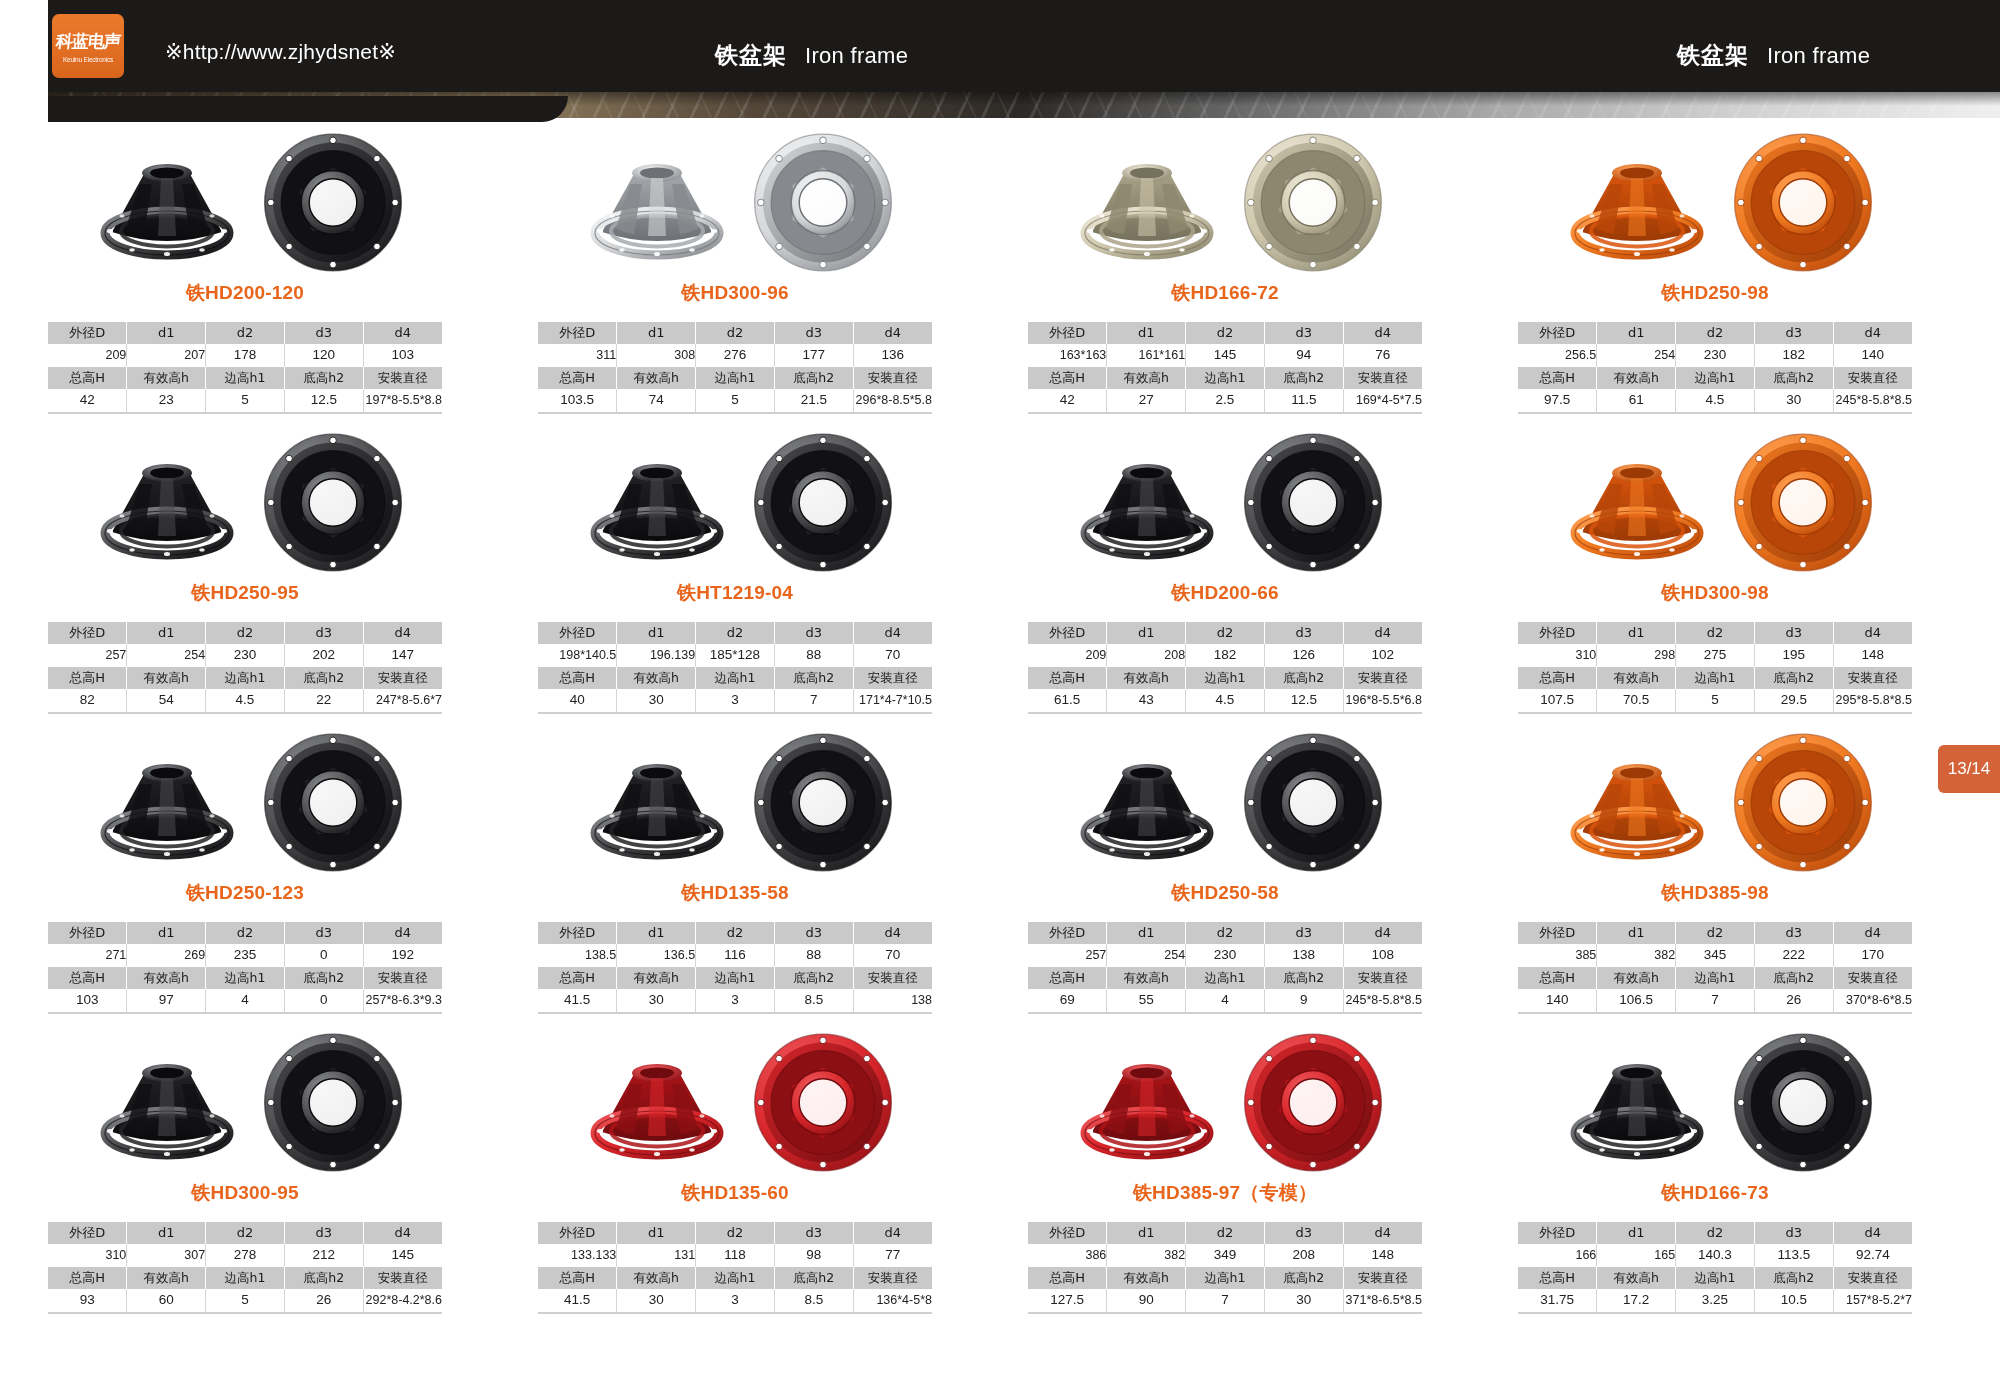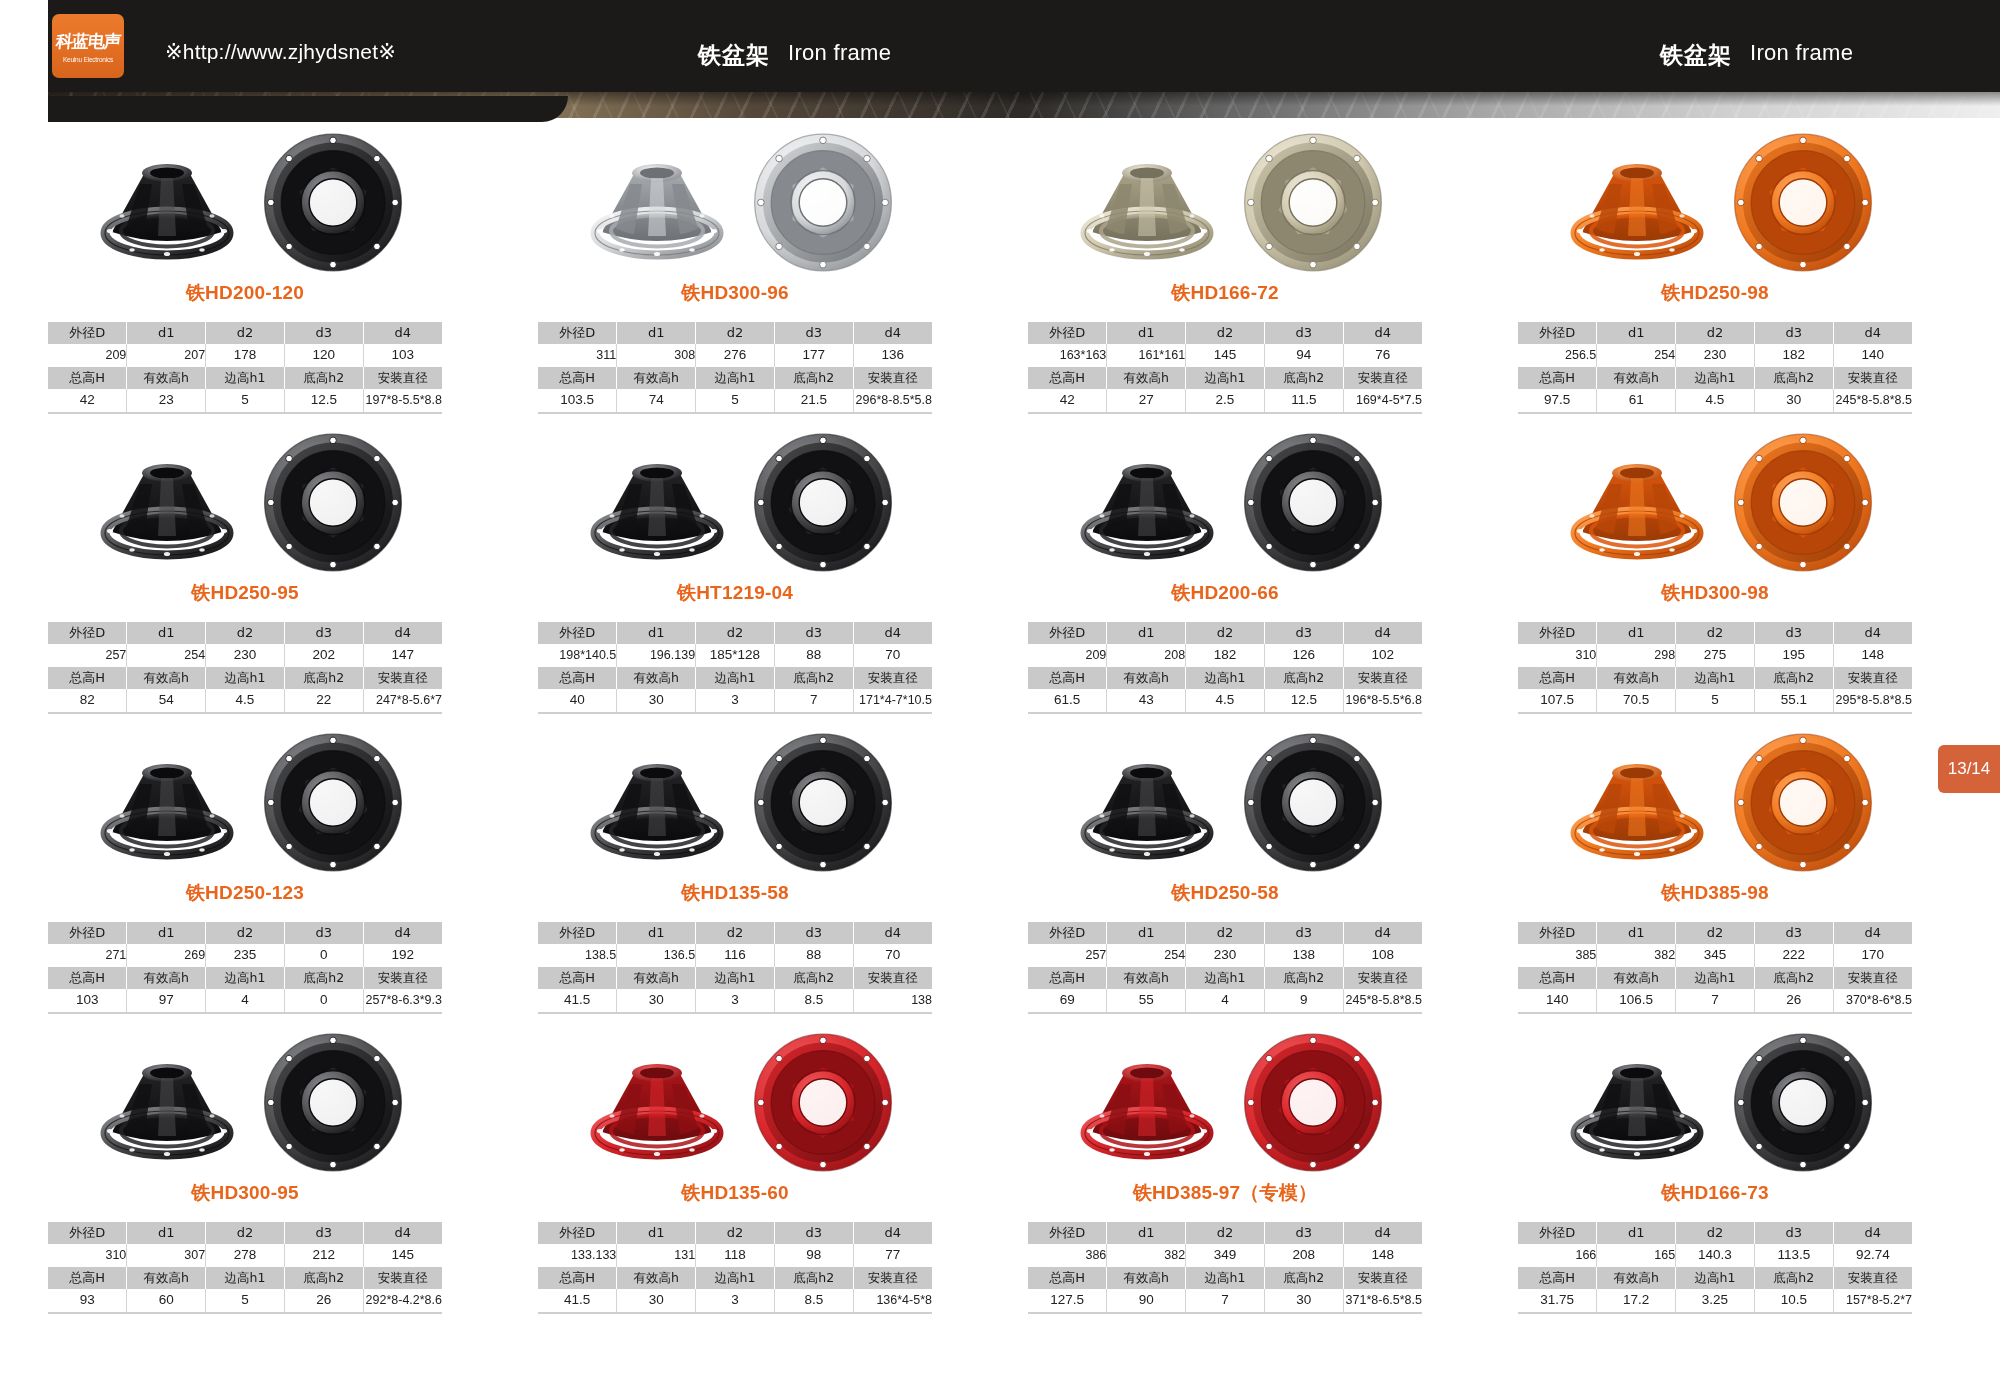--- a/index.html
+++ b/index.html
@@ -41,21 +41,21 @@
     border-radius: 7px; z-index: 7;
     display:flex; flex-direction:column; align-items:center; justify-content:center;
   }
   .logo-cn { color:#fff; font-size:17px; font-weight:bold; letter-spacing:-1px;
              font-family:"DejaVu Sans", sans-serif; transform: skewX(-6deg); }
   .logo-en { color:#fff; font-size:6.5px; letter-spacing:-.2px; margin-top:3px; opacity:.95;}
   .site-url {
     position:absolute; left:165px; top:40px; color:#ffffff;
     font-size:21px; letter-spacing:.2px; z-index:7; white-space:nowrap;
   }
-  .title-group { position:absolute; display:flex; align-items:flex-start; gap:18px; z-index:7; }
+  .title-group { position:absolute; display:flex; align-items:center; gap:18px; z-index:7;margin-left:17px; }
   .title-group.center { left:698px; top:40px; }
   .title-group.right  { left:1660px; top:40px; }
   .t-cn { color:#fff; font-size:23px; font-weight:bold; letter-spacing:1px;
           font-family:"DejaVu Sans", sans-serif; }
   .t-en { color:#fff; font-size:22px; font-weight:300; letter-spacing:.3px; }
 
   
   .page-tab {
     position:absolute; right:0; top:745px; width:62px; height:48px;
     background:#d4633a; border-top-left-radius:6px; border-bottom-left-radius:6px;
@@ -1109,21 +1109,21 @@
         <td class="">总高H</td>
               <td class="wide">有效高h</td>
               <td class="wide">边高h1</td>
               <td class="wide">底高h2</td>
               <td class="wide">安装直径</td>
       </tr>
       <tr class="val last">
         <td class="">107.5</td>
               <td class="">70.5</td>
               <td class="">5</td>
-              <td class="">55.1</td>
+              <td class="">29.5</td>
               <td class="wide">295*8-5.8*8.5</td>
       </tr>
     </tbody>
         </table>
       </div>
       <div class="cell">
     <div class="imgrow">
       <div class="prod">
   <svg width="170" height="140" viewBox="0 0 170 140">
     <defs>

